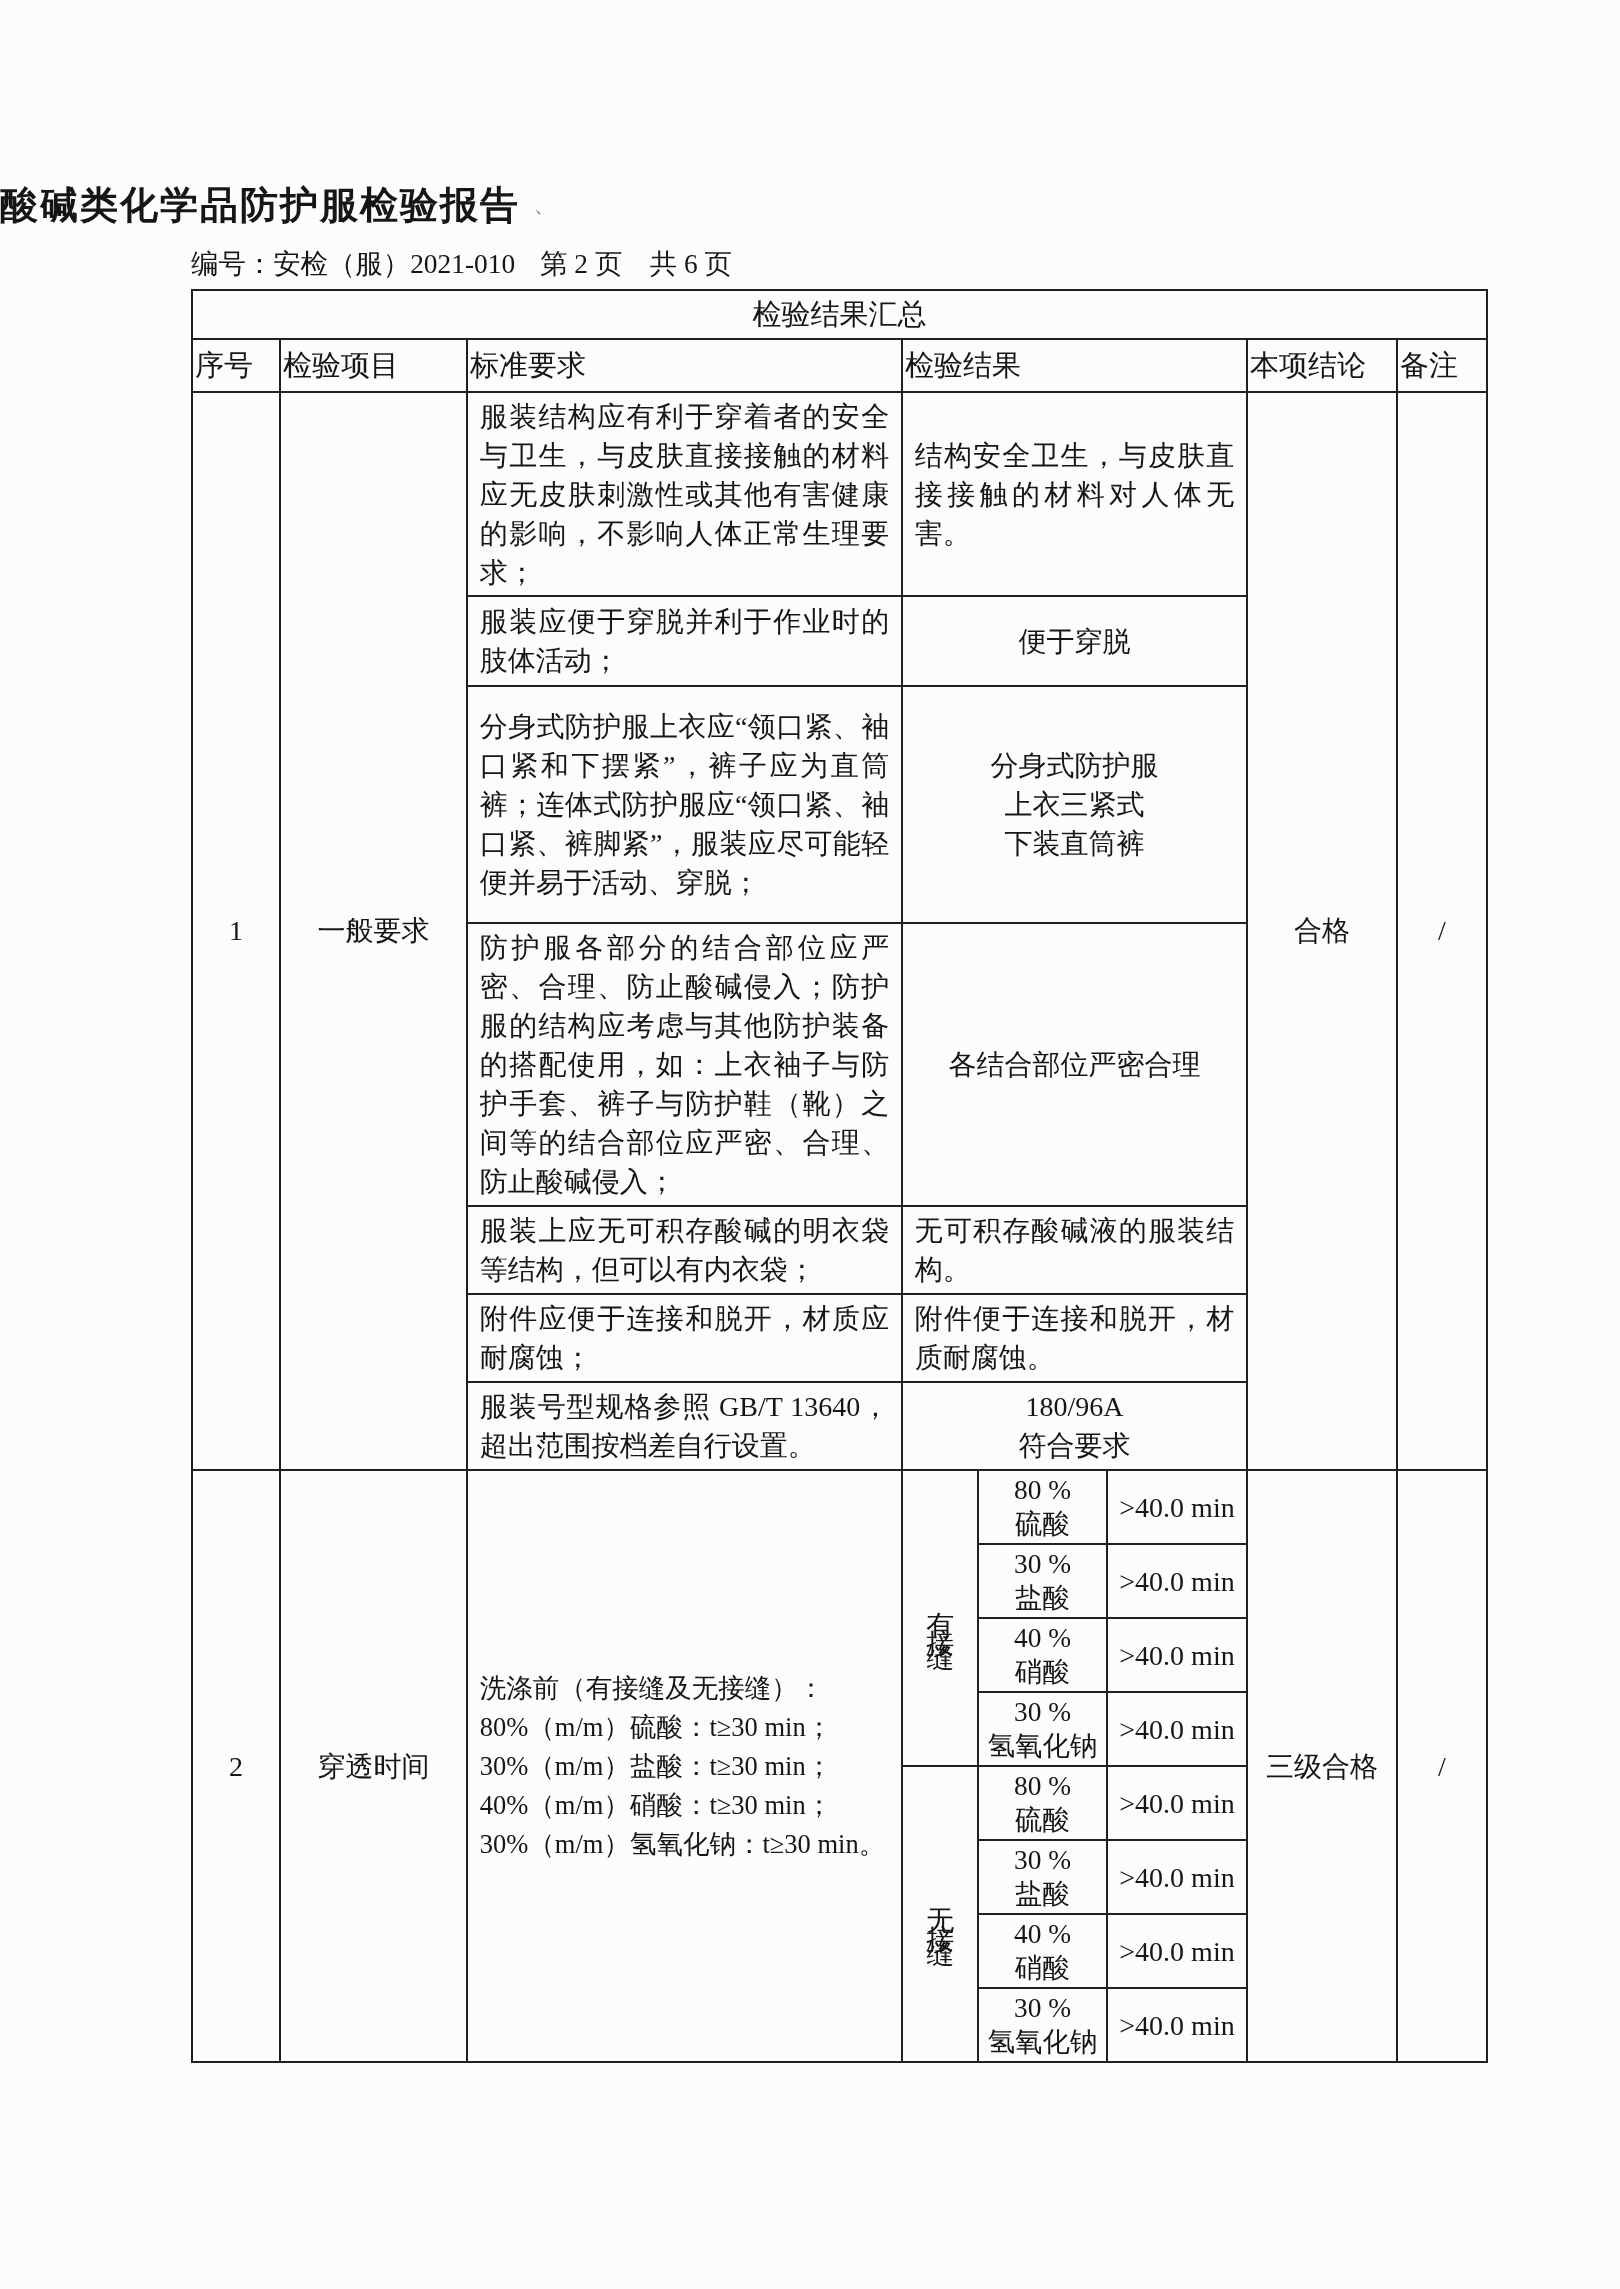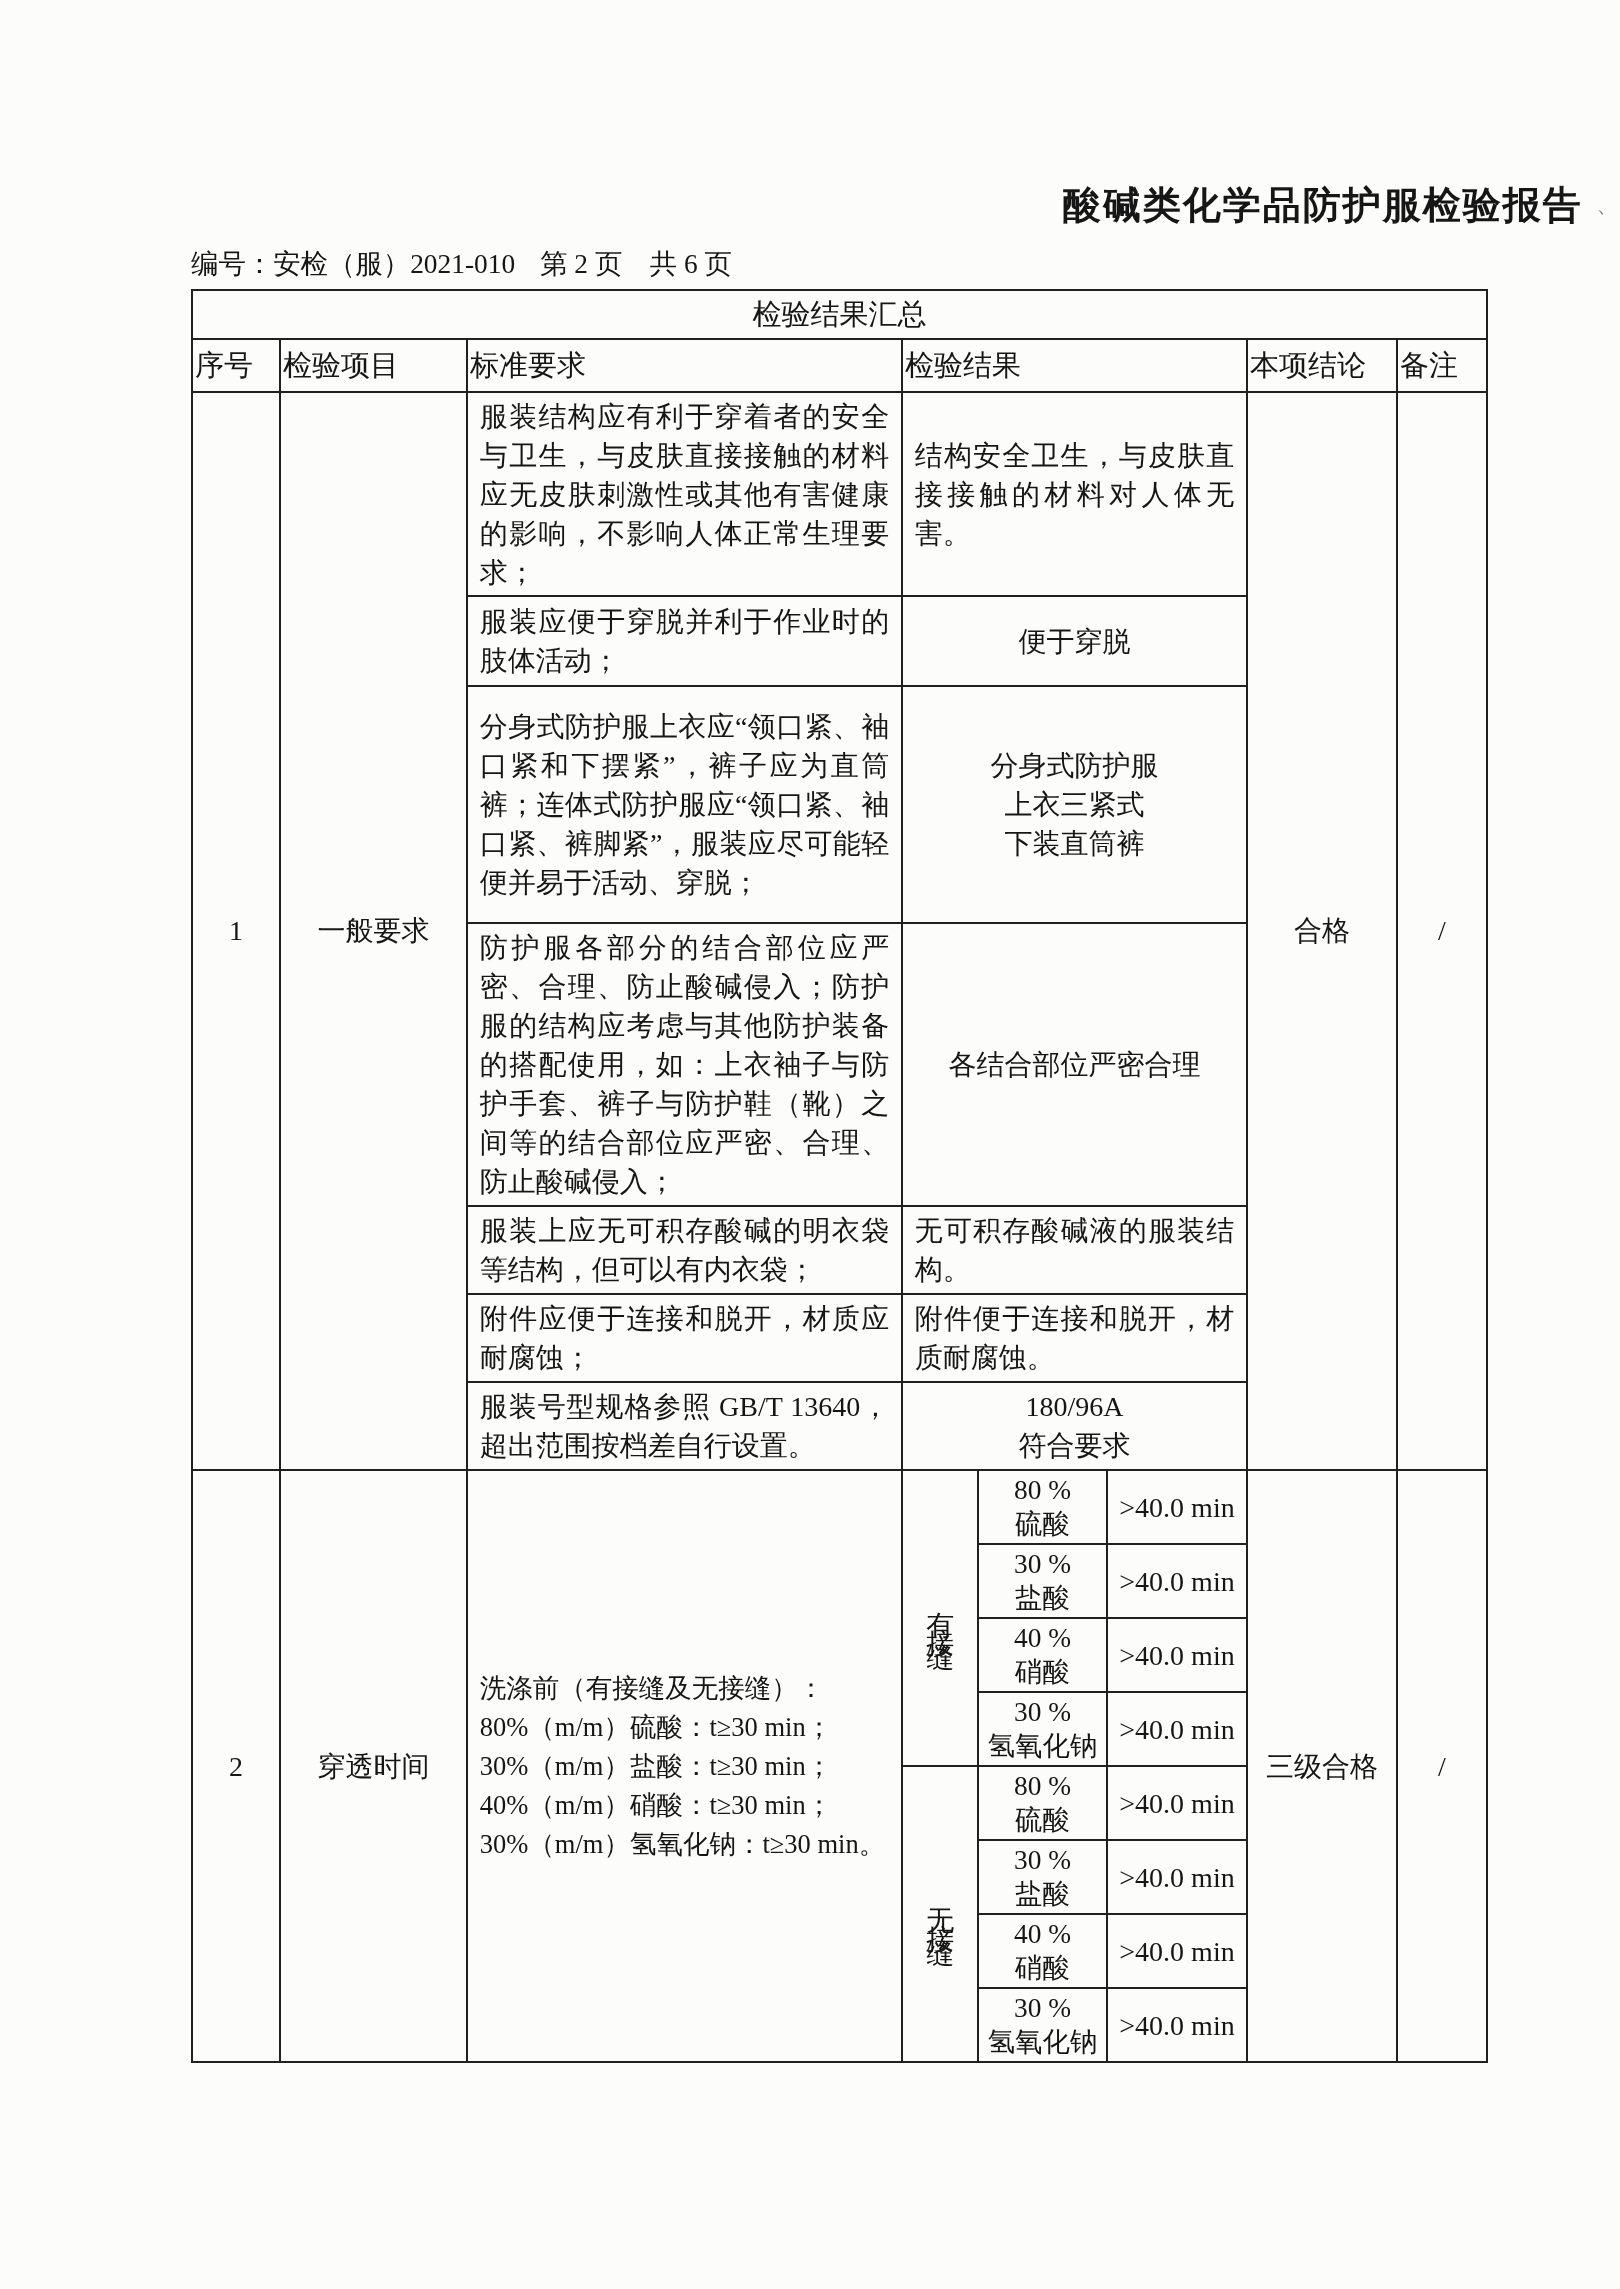--- a/index.html
+++ b/index.html
@@ -14,21 +14,21 @@
   .sheet { padding-top: 165px; }
 
   
   .doc-title {
     margin: 0; text-align: center;
     font-family: "Liberation Sans", "DejaVu Sans", sans-serif;
     font-size: 46px; font-weight: 700; letter-spacing: 2.9px;
     line-height: 1.1;
   }
   .doc-subtitle {
-    margin: 19.6px 0 0 0; text-align: right;
+    margin: 19.6px 0 0 0; text-align: left;
     font-family: Liberation Sans, sans-serif;
     font-size: 38px; font-weight: 700; letter-spacing: 2px;
     line-height: 1.1;
   }
   .faint-mark {
     font-size: 21.6px; opacity: .55; margin-left: 13.7px;
     vertical-align: 5.9px; font-weight: 400;
   }
   .meta-row {
     width: 1296px; margin: 21.6px 0 7.8px 191px;

